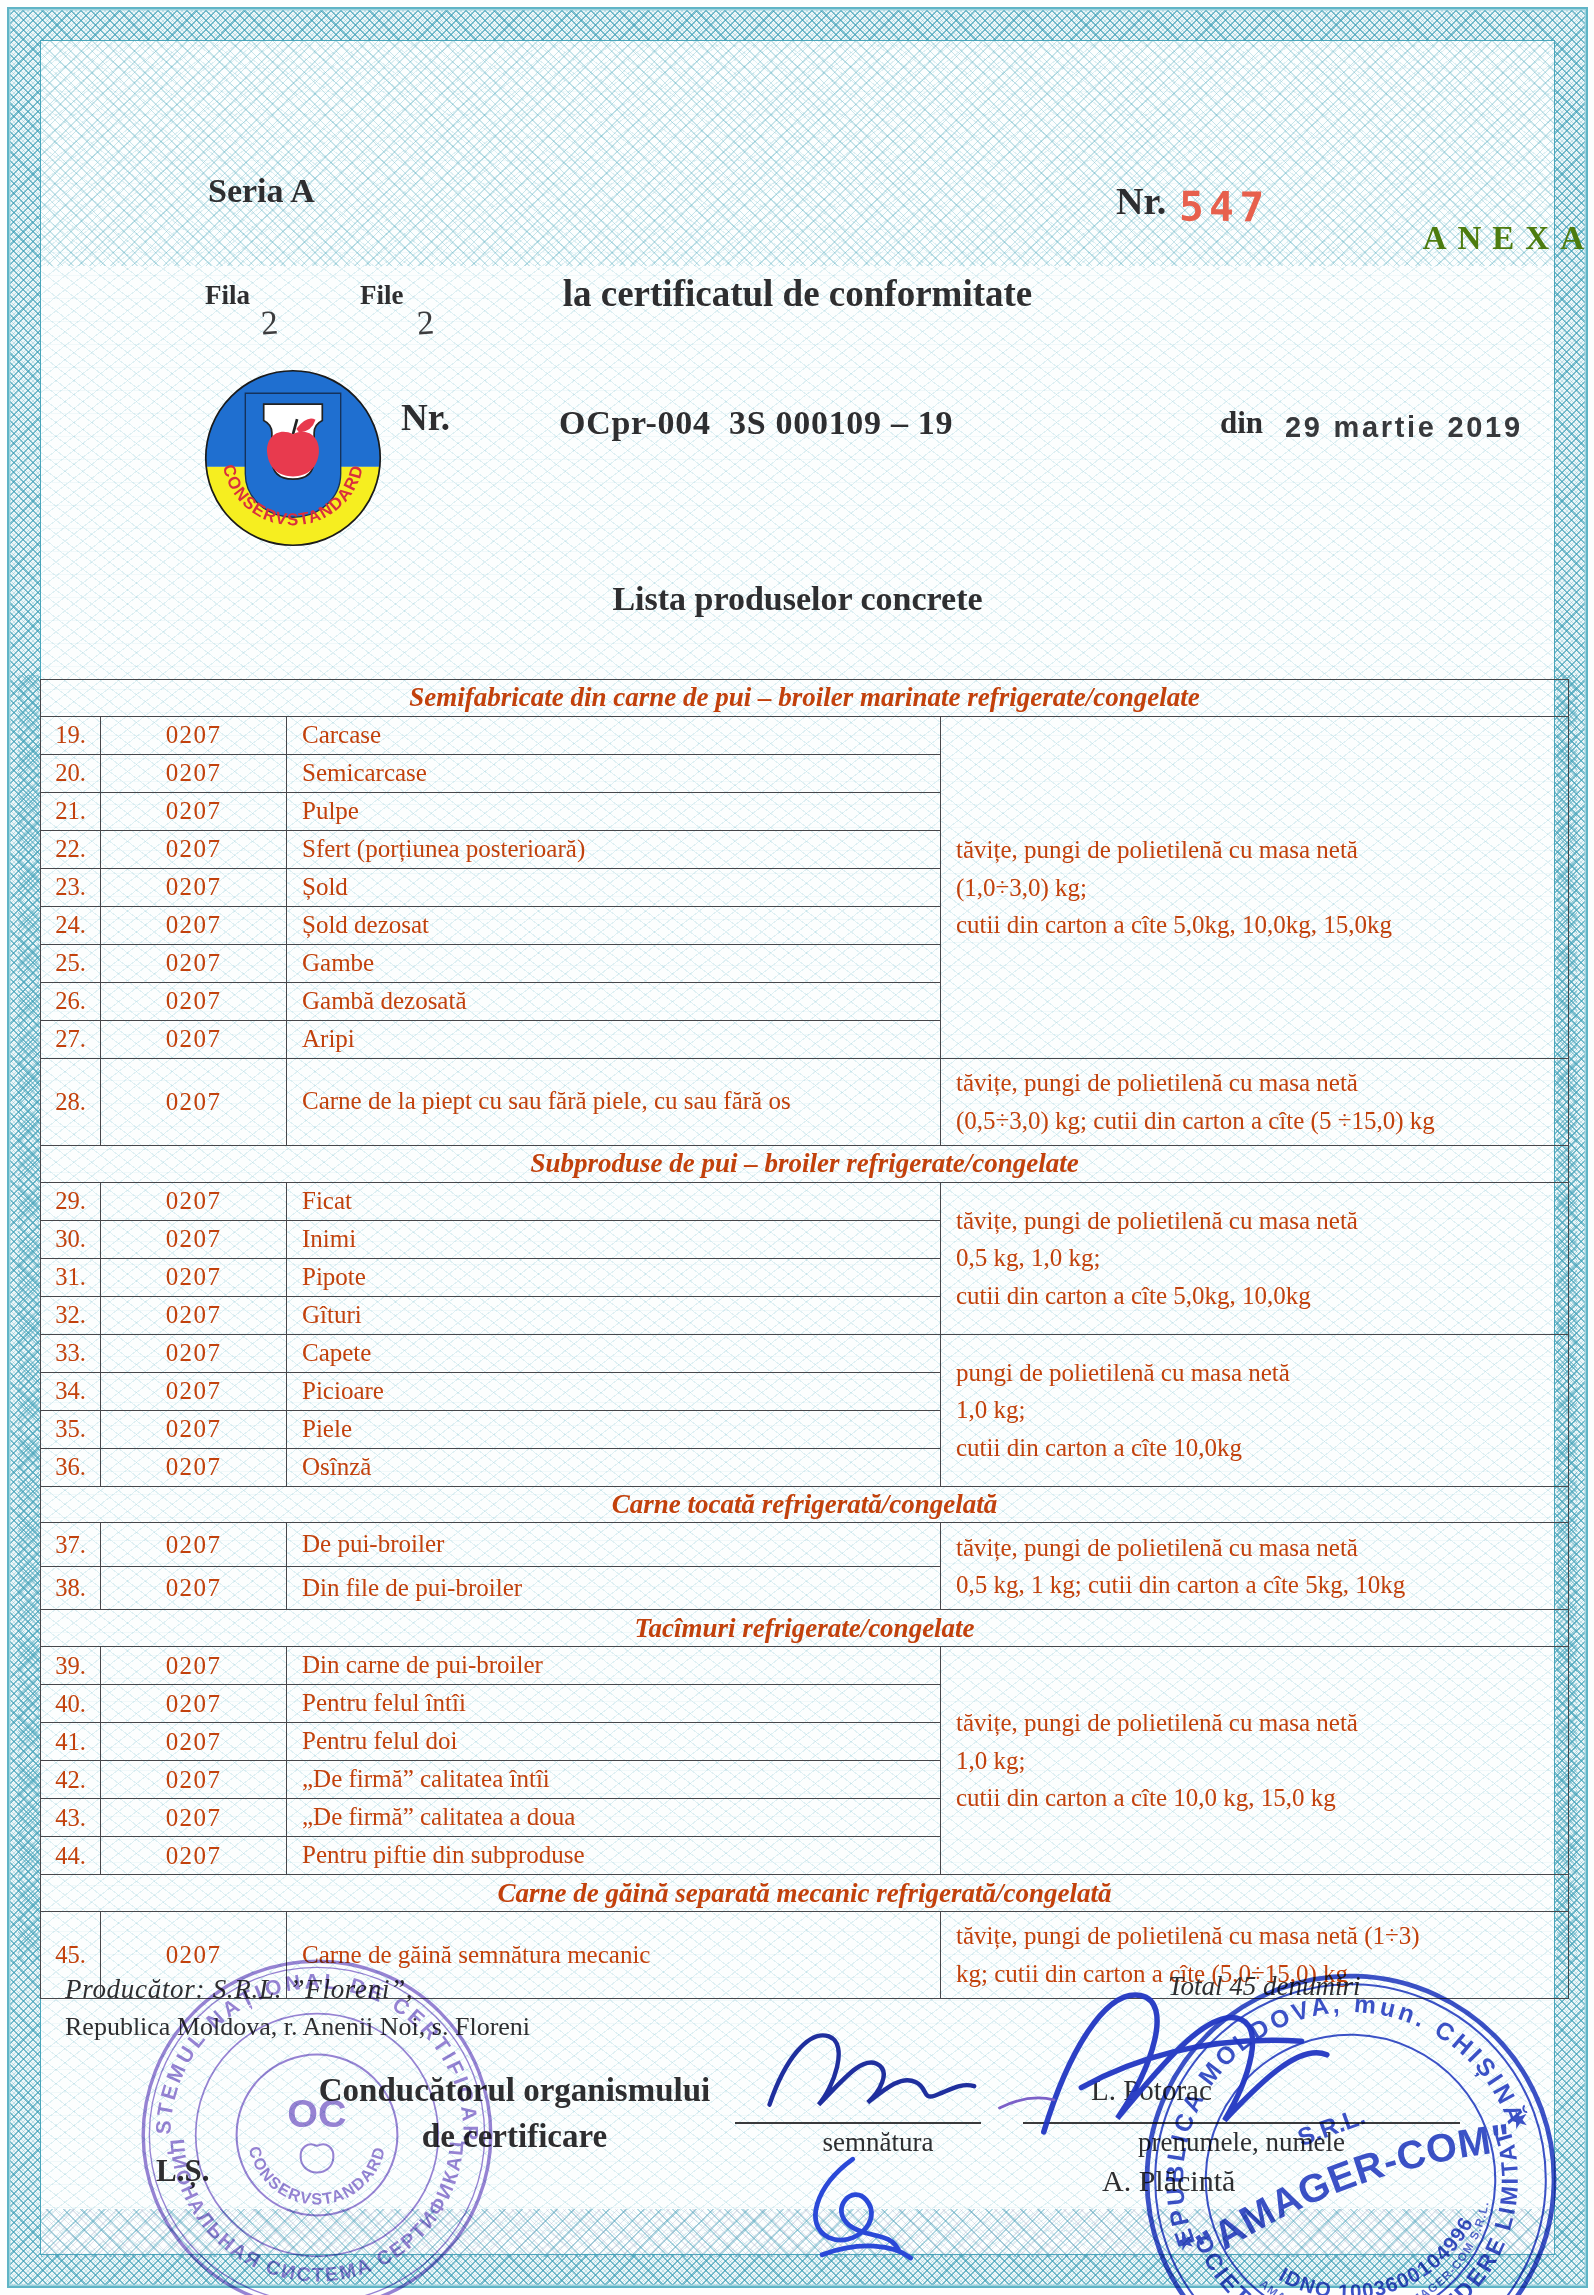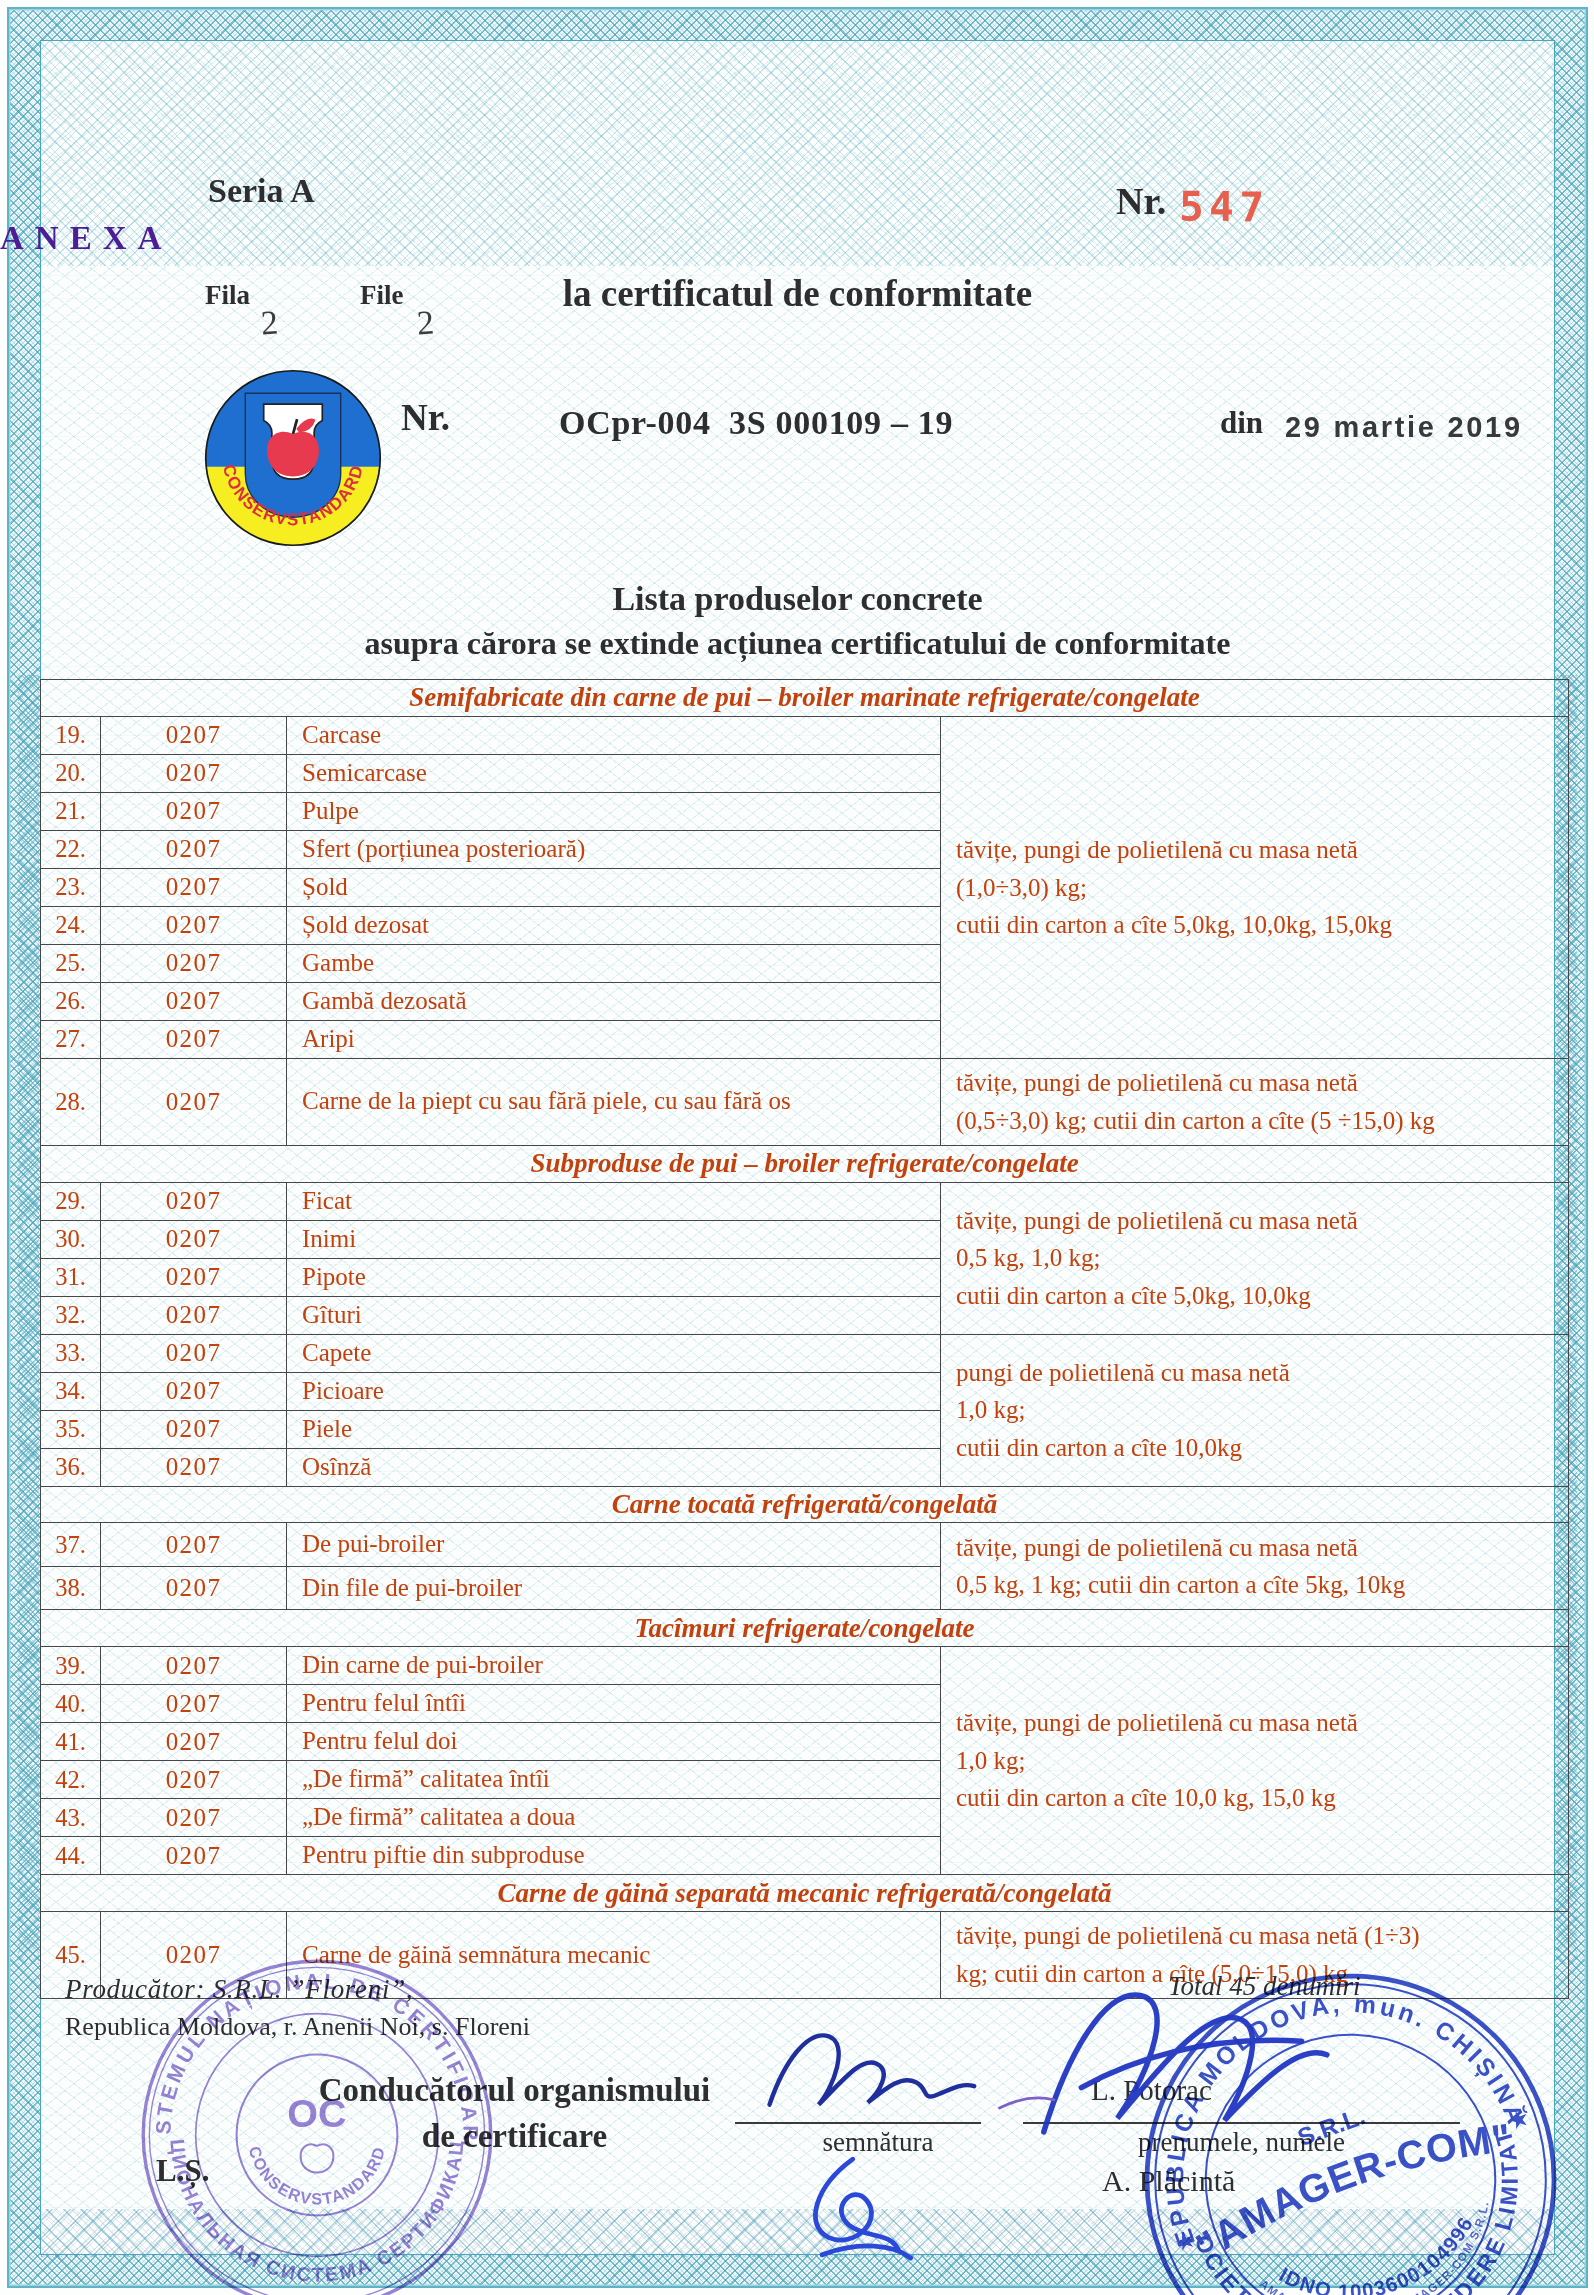--- a/index.html
+++ b/index.html
@@ -47,21 +47,21 @@
     position:absolute; left:41px; right:41px; top:2209px; height:48px; z-index:1;
     background-image:
       repeating-linear-gradient(45deg, rgba(70,160,185,.40) 0 1.5px, transparent 1.5px 12.3px),
       repeating-linear-gradient(-45deg, rgba(70,160,185,.40) 0 1.5px, transparent 1.5px 12.3px),
       repeating-linear-gradient(45deg, rgba(150,160,190,.25) 0 1px, transparent 1px 6.1px),
       repeating-linear-gradient(-45deg, rgba(150,160,190,.25) 0 1px, transparent 1px 6.1px);
   }
   
   .abs{position:absolute; z-index:2;}
   .seria{left:208px; top:172px; font-size:34px; font-weight:bold;}
-  .anexa{left:0; right:0; top:220px; text-align:left; font-size:33px; font-weight:bold; letter-spacing:11px; color:#4c1d95;}
+  .anexa{left:0; right:0; top:220px; text-align:right; font-size:33px; font-weight:bold; letter-spacing:11px; color:#4d7c0f;}
   .nr1{left:1116px; top:179px; font-size:38px; font-weight:bold;}
   .nr1v{left:1179px; top:183px; font-size:41px; font-weight:bold; letter-spacing:5.5px; color:#e7604d;
         font-family:"DejaVu Sans Mono",monospace; transform:rotate(.5deg);}
   .fila-l{left:205px; top:280px; font-size:27px; font-weight:bold;}
   .fila-v{left:261px; top:304px; font-size:34px; color:#3c3c3e; transform:rotate(-4deg);}
   .file-l{left:360px; top:280px; font-size:27px; font-weight:bold;}
   .file-v{left:417px; top:304px; font-size:34px; color:#3c3c3e; transform:rotate(-4deg);}
   .subtitle{left:0; right:0; top:272px; text-align:center; font-size:37px; font-weight:bold;}
   .logo{left:201px; top:366px; width:184px; height:184px;}
   .nr2{left:401px; top:396px; font-size:37px; font-weight:bold;}
@@ -144,21 +144,20 @@
       <textPath href="#logoArc" startOffset="50%" text-anchor="middle">“CONSERVSTANDARD”</textPath>
     </text>
   </svg>
 
   <div class="abs nr2">Nr.</div>
   <div class="abs certnum">OCpr-004  3S 000109 – 19</div>
   <div class="abs din">din</div>
   <div class="abs date">29 martie 2019</div>
 
   <div class="abs title1">Lista produselor concrete</div>
-  <div class="abs title2">asupra cărora se extinde acțiunea certificatului de conformitate</div>
 
   <table class="ptable" id="ptable">
     <colgroup>
       <col style="width:60px">
         <col style="width:186px">
         <col style="width:654px">
         <col style="width:628px">
     </colgroup>
     <tbody>
         <tr class="sec">

